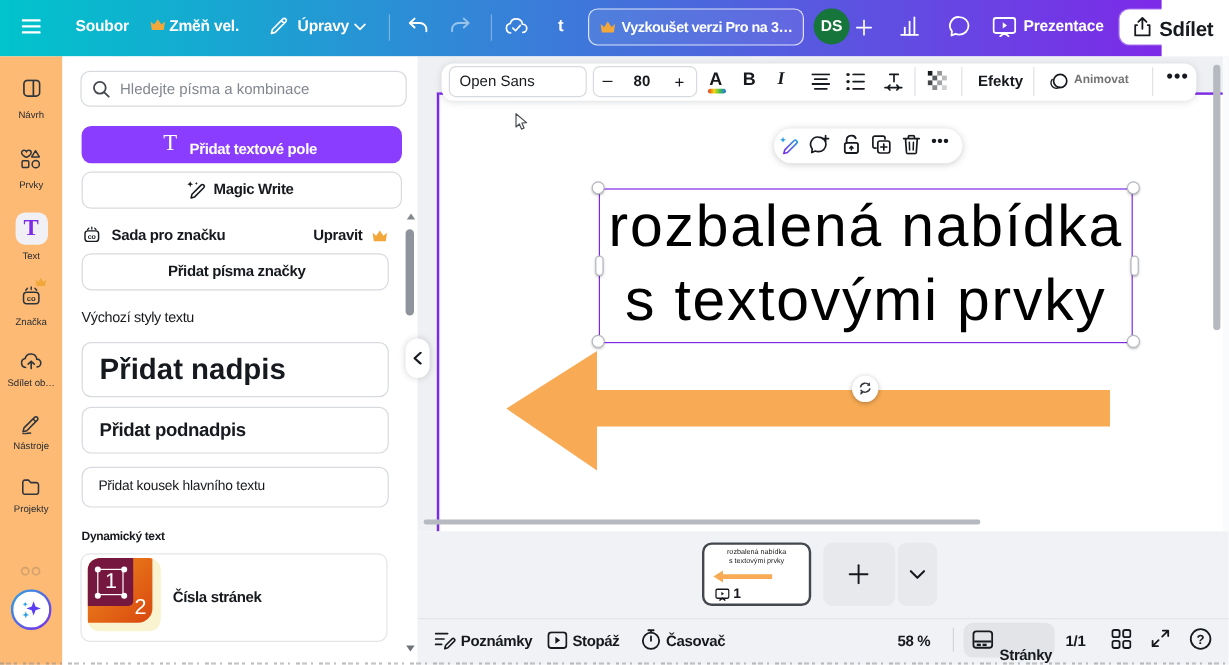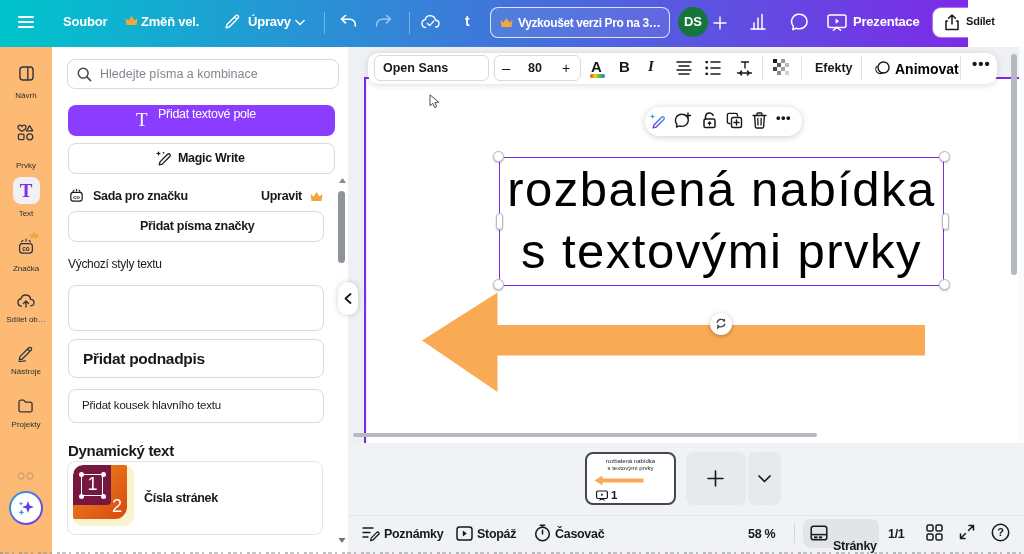--- a/index.html
+++ b/index.html
@@ -97,35 +97,35 @@
     <path d="M8.6 4.6 L12.2 7.2 L8.6 9.8 Z" fill="#fff"></path>
     <path d="M6.5 16.2 L10 13.5 L13.5 16.2" fill="none" stroke="#fff" stroke-width="1.5" stroke-linecap="round"></path>
   </svg>
   <span class="lbl abs" style="left:853px;top:14px">Prezentace</span>
 
   <div class="abs" style="left:933px;top:8px;width:83px;height:29px;background:#fff;border-radius:8px;box-shadow:0 0 0 1px rgba(255,255,255,.35)"></div>
   <svg class="abs" style="left:944px;top:14px" width="16" height="17" viewBox="0 0 16 17">
     <path d="M8 1 V10 M4.6 4.2 L8 1 L11.4 4.2" fill="none" stroke="#16191d" stroke-width="1.5" stroke-linecap="round" stroke-linejoin="round"></path>
     <path d="M3.5 7 H2 V15.5 H14 V7 H12.5" fill="none" stroke="#16191d" stroke-width="1.5" stroke-linecap="round" stroke-linejoin="round"></path>
   </svg>
-  <span class="lbl abs" style="left:966px;top:15px;color:#16191d;font-size:11px">Sdílet</span>
+  <span class="lbl abs" style="left:966px;top:15px;color:#16191d;font-size:17px">Sdílet</span>
 </div>
 <div id="rail">
   <svg class="abs" style="left:19px;top:19px" width="15" height="15" viewBox="0 0 16 16">
     <rect x="1" y="1" width="14" height="14" rx="3.2" fill="none" stroke="#30353c" stroke-width="1.5"></rect>
     <line x1="9.4" y1="1.4" x2="9.4" y2="14.6" stroke="#30353c" stroke-width="1.5"></line>
   </svg>
   <span class="rlab abs" style="top:44px">Návrh</span>
   <svg class="abs" style="left:17px;top:77px" width="17" height="17" viewBox="0 0 17 17">
     <path d="M4 1.6 c1 0 1.7 .6 2 1.2 c.3-.6 1-1.2 2-1.2 a2 2 0 0 1 2 2 c0 1.8-2.8 3.6-4 3.9 C4.8 7.2 2 5.4 2 3.6 a2 2 0 0 1 2-2 Z" fill="none" stroke="#30353c" stroke-width="1.25" transform="translate(-1,-0.4)"></path>
     <path d="M12.6 1.6 L15.8 6.8 H9.4 Z" fill="none" stroke="#30353c" stroke-width="1.25" stroke-linejoin="round"></path>
     <rect x="1.4" y="10" width="5.6" height="5.6" rx="1" fill="none" stroke="#30353c" stroke-width="1.25"></rect>
     <circle cx="12.8" cy="12.8" r="3" fill="none" stroke="#30353c" stroke-width="1.25"></circle>
   </svg>
-  <span class="rlab abs" style="top:114px">Prvky</span>
+  <span class="rlab abs" style="top:103px">Prvky</span>
   <div class="abs" style="left:13px;top:130px;width:27px;height:27px;border-radius:8px;background:#f1f0f5"></div>
   <span class="abs" style="left:0;top:134px;width:52px;text-align:center;font-family:'Liberation Serif',serif;font-weight:700;font-size:19px;line-height:19px;color:#7c2be6">T</span>
   <span class="rlab abs" style="top:162px">Text</span>
   <svg class="abs" style="left:29px;top:184px" width="10" height="8" viewBox="0 0 13 11">
     <path d="M0.5 3 L3.5 5.5 L6.5 1 L9.5 5.5 L12.5 3 L11.5 10 L1.5 10 Z" fill="#f2a73b"></path>
   </svg>
   <svg class="abs" style="left:15px;top:190px" width="22" height="21" viewBox="0 0 24 23">
     <path d="M7 5.4 l1.6-1.8 M12 4.6 l0-2.2 M17 5.4 l-1.6-1.8" stroke="#30353c" stroke-width="1.3" stroke-linecap="round"></path>
     <rect x="5" y="7.2" width="14" height="10.4" rx="3" fill="none" stroke="#30353c" stroke-width="1.4"></rect>
     <text x="12" y="15.2" text-anchor="middle" font-family="Liberation Sans" font-size="7" font-weight="700" fill="#30353c">co</text>
@@ -163,21 +163,21 @@
 
   <div class="inputbox" style="left:15px;top:12px;width:272px;height:30px"></div>
   <svg class="abs" style="left:25px;top:20px" width="15" height="15" viewBox="0 0 15 15">
     <circle cx="6.2" cy="6.2" r="4.9" fill="none" stroke="#43474e" stroke-width="1.5"></circle>
     <line x1="9.9" y1="9.9" x2="13.6" y2="13.6" stroke="#43474e" stroke-width="1.5" stroke-linecap="round"></line>
   </svg>
   <span class="abs" style="left:48px;top:20px;font-size:12.5px;color:#81868f">Hledejte písma a kombinace</span>
 
   <div class="abs" style="left:16px;top:58px;width:267px;height:31px;border-radius:8px;background:#8b3dff"></div>
   <span class="abs" style="left:84px;top:63px;color:#fff;font-family:'Liberation Serif',serif;font-size:19px;line-height:19px;font-weight:500">T</span>
-  <span class="abs" style="left:106px;top:60px;color:#fff;font-weight:400;font-size:12.5px;letter-spacing:-0.3px">Přidat textové pole</span>
+  <span class="abs" style="left:106px;top:70px;color:#fff;font-weight:700;font-size:12.5px;letter-spacing:-0.3px">Přidat textové pole</span>
 
   <div class="inputbox" style="left:16px;top:96px;width:267px;height:31px"></div>
   <svg class="abs" style="left:103px;top:103px" width="17" height="17" viewBox="0 0 17 17">
     <path d="M4.2 14.9 L5 11.9 L12.6 4.3 a1.55 1.55 0 0 1 2.2 2.2 L7.2 14.1 Z" fill="none" stroke="#16191d" stroke-width="1.3" stroke-linejoin="round"></path>
     <path d="M3.5 1 L4.2 2.8 L6 3.5 L4.2 4.2 L3.5 6 L2.8 4.2 L1 3.5 L2.8 2.8 Z" fill="#16191d"></path>
     <path d="M8.6 1.4 l.4 1 1 .4 -1 .4 -.4 1 -.4 -1 -1 -.4 1 -.4 Z" fill="#16191d"></path>
   </svg>
   <span class="abs" style="left:126px;top:104px;color:#16191d;font-weight:700;font-size:12.5px;letter-spacing:-0.3px">Magic Write</span>
 
   <svg class="abs" style="left:16px;top:140px" width="17" height="17" viewBox="0 0 24 24">
@@ -190,26 +190,27 @@
   <svg class="abs" style="left:258px;top:144px" width="13" height="11" viewBox="0 0 13 11">
     <path d="M0.5 3 L3.5 5.5 L6.5 1 L9.5 5.5 L12.5 3 L11.5 10 L1.5 10 Z" fill="#f2a73b"></path>
   </svg>
 
   <div class="inputbox" style="left:16px;top:164px;width:256px;height:31px"></div>
   <span class="abs" style="left:88px;top:172px;color:#16191d;font-weight:700;font-size:12.5px;letter-spacing:-0.3px">Přidat písma značky</span>
 
   <span class="abs" style="left:16px;top:210px;color:#16191d;font-weight:400;font-size:12px;letter-spacing:-0.3px">Výchozí styly textu</span>
 
   <div class="inputbox" style="left:16px;top:238px;width:256px;height:46px"></div>
+  <span class="abs" style="left:31px;top:248px;color:#16191d;font-weight:700;font-size:24.5px">Přidat nadpis</span>
   <div class="inputbox" style="left:16px;top:292px;width:256px;height:39px"></div>
   <span class="abs" style="left:31px;top:303px;color:#16191d;font-weight:700;font-size:15.5px;letter-spacing:-0.3px">Přidat podnadpis</span>
   <div class="inputbox" style="left:16px;top:342px;width:256px;height:34px"></div>
   <span class="abs" style="left:30px;top:352px;color:#16191d;font-size:11.5px;letter-spacing:-0.2px">Přidat kousek hlavního textu</span>
 
-  <span class="abs" style="left:16px;top:395px;color:#16191d;font-weight:700;font-size:15px;letter-spacing:-0.3px">Dynamický text</span>
+  <span class="abs" style="left:16px;top:395px;color:#16191d;font-weight:700;font-size:10px;letter-spacing:-0.3px">Dynamický text</span>
 
   <div class="inputbox" style="left:15px;top:414px;width:256px;height:74px;border-color:#e3e5e8"></div>
   <div class="abs" style="left:21px;top:418px;width:61px;height:61px;border-radius:10px;background:#faf3cf;overflow:hidden">
     <div class="abs" style="left:0;top:0;width:54px;height:54px;border-radius:10px 0 12px 0;background:linear-gradient(135deg,#ef8b1e,#d9480f)"></div>
     <div class="abs" style="left:0;top:0;width:38px;height:40px;background:#76173f;border-radius:10px 0 4px 0"></div>
     <span class="abs" style="left:14.5px;top:9px;color:#fff;font-size:18px;font-weight:400">1</span>
     <div class="abs" style="left:8px;top:9px;width:22px;height:22px;border:1.6px solid #fff;"></div>
     <div class="abs" style="left:5.5px;top:6.5px;width:5px;height:5px;border-radius:50%;background:#fff"></div>
     <div class="abs" style="left:27.5px;top:6.5px;width:5px;height:5px;border-radius:50%;background:#fff"></div>
     <div class="abs" style="left:5.5px;top:28.5px;width:5px;height:5px;border-radius:50%;background:#fff"></div>
@@ -233,21 +234,21 @@
 </svg>
 <div id="canvas">
 
   <div class="abs" style="left:19px;top:32px;width:657px;height:364px;background:#fff"></div>
 
   <div class="abs" style="left:15.5px;top:30px;width:2.5px;height:366px;background:#7d2ae8"></div>
   <div class="abs" style="left:18px;top:30px;width:653px;height:2px;background:#7d2ae8"></div>
 
   <div class="abs" style="left:20px;top:6px;width:629px;height:31px;background:#fff;border-radius:10px;box-shadow:0 1px 6px rgba(60,64,80,.18)"></div>
   <div class="inputbox" style="left:26px;top:8px;width:115px;height:26px;border-radius:6px"></div>
-  <span class="abs" style="left:35px;top:14px;font-size:12.5px;font-weight:700;color:#16191d">Open Sans</span>
+  <span class="abs" style="left:35px;top:14px;font-size:12.5px;font-weight:400;color:#16191d">Open Sans</span>
   <div class="inputbox" style="left:146px;top:8px;width:87px;height:26px;border-radius:6px"></div>
   <span class="abs" style="left:154px;top:12px;font-size:15px;color:#16191d">–</span>
   <span class="abs" style="left:180px;top:14px;font-size:12.5px;font-weight:600;color:#16191d">80</span>
   <span class="abs" style="left:214px;top:13px;font-size:14px;color:#16191d">+</span>
 
   <span class="abs" style="left:243px;top:11px;font-size:15px;font-weight:700;color:#16191d">A</span>
   <div class="abs" style="left:242px;top:27px;width:15px;height:4px;border-radius:2px;background:linear-gradient(90deg,#e2361b,#f5d613,#3fbf4e,#2b6fe3)"></div>
   <span class="abs" style="left:271px;top:11px;font-size:15px;font-weight:700;color:#16191d">B</span>
   <span class="abs" style="left:300px;top:11px;font-size:15px;font-style:italic;font-weight:600;color:#16191d;font-family:'Liberation Serif',serif">I</span>
 
@@ -293,21 +294,21 @@
         <rect x="12" y="12" width="4" height="4" opacity=".2"></rect>
     </g>
   </svg>
   <div class="abs" style="left:453px;top:9px;width:1px;height:24px;background:#e0e2e6"></div>
   <span class="abs" style="left:467px;top:14px;font-size:12.5px;font-weight:600;color:#16191d">Efekty</span>
   <div class="abs" style="left:513px;top:9px;width:1px;height:24px;background:#e0e2e6"></div>
   <svg class="abs" style="left:526px;top:13px" width="17" height="17" viewBox="0 0 17 17">
     <circle cx="9.5" cy="7.5" r="5.5" fill="none" stroke="#16191d" stroke-width="1.4"></circle>
     <path d="M6.5 4.5 a5.5 5.5 0 1 0 7.8 7.8" fill="none" stroke="#16191d" stroke-width="1.4" transform="translate(-2.2,2.2) scale(0.82)"></path>
   </svg>
-  <span class="abs" style="left:547px;top:14px;font-size:14px;font-weight:600;color:#000000">Animovat</span>
+  <span class="abs" style="left:547px;top:14px;font-size:10px;font-weight:600;color:#737373">Animovat</span>
   <div class="abs" style="left:612px;top:9px;width:1px;height:24px;background:#e0e2e6"></div>
   <span class="abs" style="left:624px;top:8px;font-size:15px;font-weight:700;color:#16191d;letter-spacing:1px">•••</span>
 
   <svg class="abs" style="left:70px;top:244px" width="510" height="102" viewBox="0 0 510 102">
     <polygon points="4,49.5 79.5,1.5 79.5,34 507,34 507,64.5 79.5,64.5 79.5,101" fill="#f8ab54"></polygon>
   </svg>
 
   <div class="abs" style="left:151px;top:110px;width:445px;height:129px;border:1.5px solid #7d2ae8"></div>
 
   <div class="abs" style="left:151px;top:110px;width:445px;text-align:center;font-size:49px;line-height:62px;color:#000;letter-spacing:1.5px;padding-top:0.5px">rozbalená nabídka<br>s textovými prvky</div>

